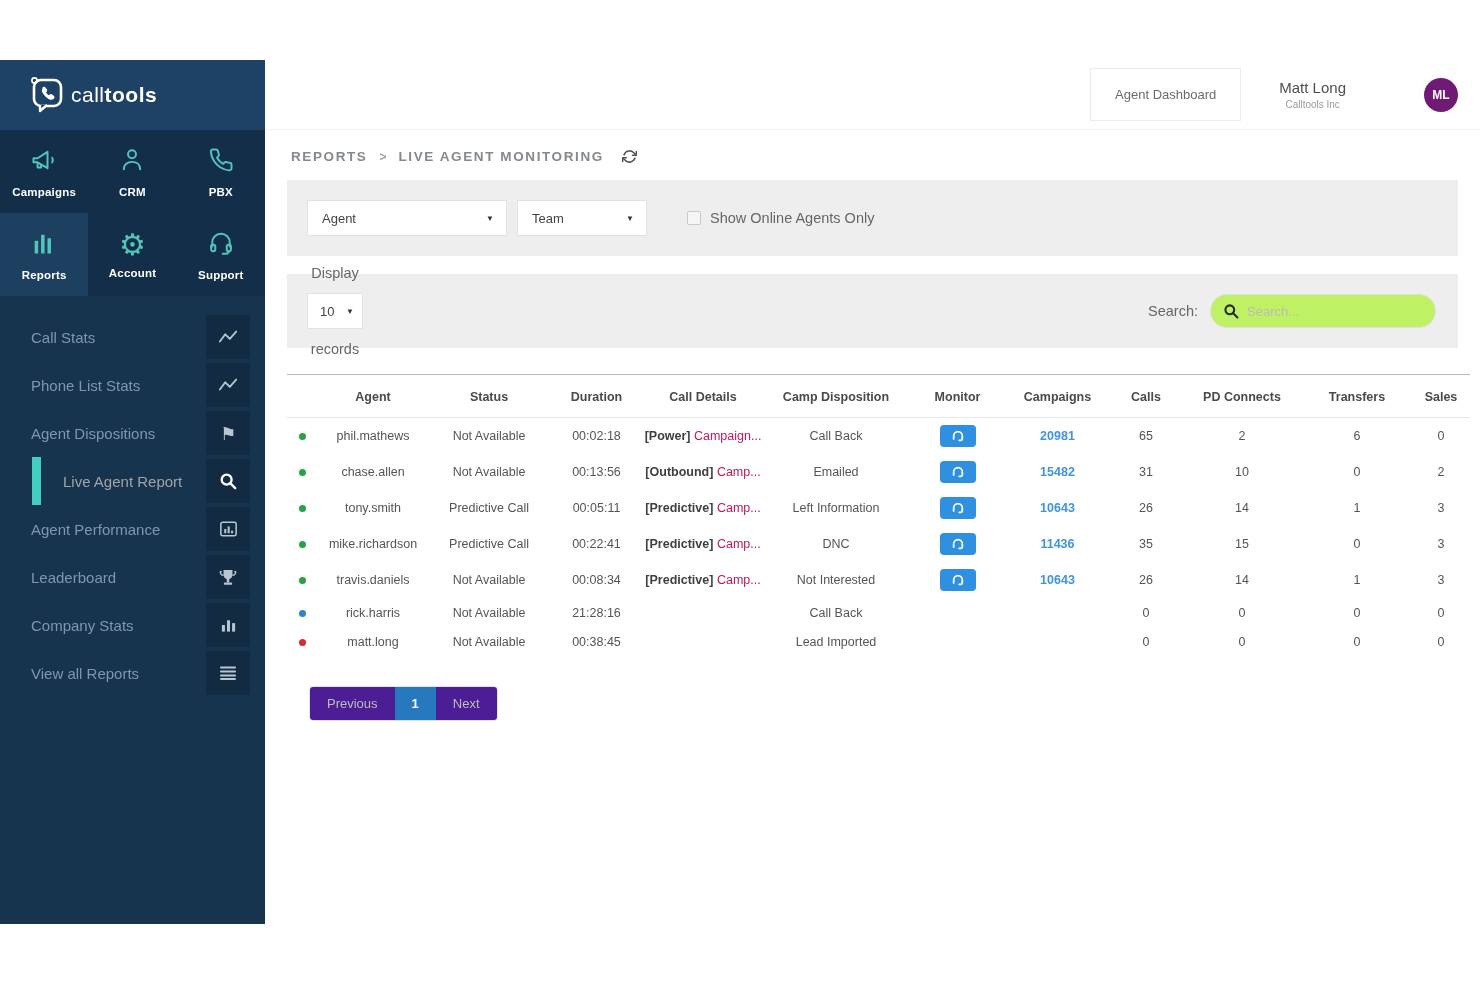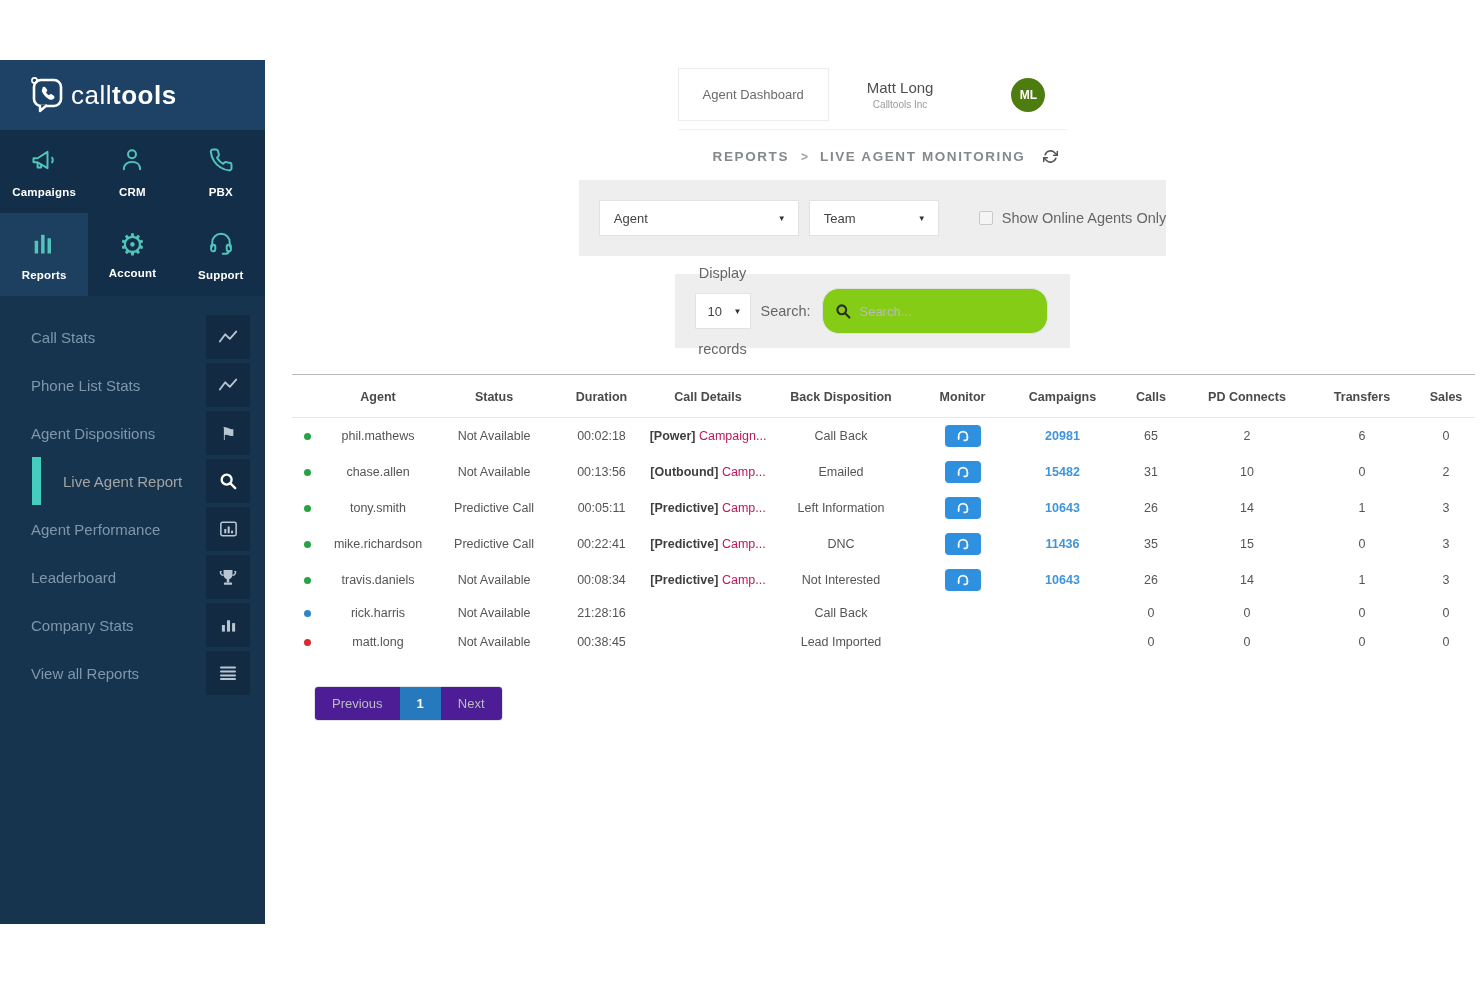--- a/index.html
+++ b/index.html
@@ -6,68 +6,68 @@
   html,body { background:#ffffff; }
   body { width:1480px; height:987px; font-family:"Liberation Sans", sans-serif; position:relative; overflow:hidden; }
 
   .app { position:absolute; top:60px; left:0; width:1480px; height:864px; display:flex; }
 
   
   .sidebar { width:265px; background:#17344f; flex-shrink:0; display:flex; flex-direction:column; }
   .logo-band { height:70px; background:#1e4265; display:flex; align-items:center; padding-left:30px; }
   .logo { display:flex; align-items:center; gap:7px; }
   .logo-bubble { width:34px; height:38px; position:relative; }
-  .logo-text { color:#ffffff; font-size:26px; letter-spacing:.5px; }
+  .logo-text { color:#ffffff; font-size:21px; letter-spacing:.5px; }
   .logo-text .lt-light { font-weight:400; }
   .logo-text .lt-bold { font-weight:700; }
 
   .tiles { background:#132e48; display:grid; grid-template-columns:repeat(3,1fr); }
   .tile { height:83px; display:flex; flex-direction:column; align-items:center; justify-content:center; gap:8px; cursor:pointer; }
   .tile.active { background:#1d4060; }
   .tile .t-label { color:#ffffff; font-size:11.5px; font-weight:700; letter-spacing:.2px; }
   .tile svg, .tile .glyph { color:#52c5bb; }
   .glyph-gear { font-size:30px; line-height:28px; color:#52c5bb; font-family:"DejaVu Sans", sans-serif; }
 
   .menu { padding-top:19px; flex:1; }
   .menu-item { height:44px; margin-bottom:4px; display:flex; align-items:center; padding-left:31px; position:relative; color:#7e97ab; font-size:15px; cursor:pointer; }
   .menu-item .icon-box { position:absolute; right:15px; top:0; width:44px; height:44px; background:#122b42; display:flex; align-items:center; justify-content:center; color:#b9c6d2; }
   .menu-item.active { color:#a3a3a3; font-weight:400;margin-left:32px; }
   .menu-item.active::before { content:""; position:absolute; left:0; top:-2px; bottom:-2px; width:9px; background:#43cec0; }
   .menu-item.active .icon-box { color:#ffffff; }
   .glyph-flag { font-size:18px; font-family:"DejaVu Sans", sans-serif; }
 
   
-  .main { flex:1; background:#ffffff; display:flex; flex-direction:column;align-items:center; }
+  .main { flex:1; background:#ffffff; display:flex; flex-direction:column; }
 
   .topbar { height:70px; border-bottom:1px solid #f1f1f1; display:flex; align-items:center; justify-content:flex-end; padding-right:22px; }
   .btn-agent-dash { background:#ffffff; border:1px solid #ececec; color:#6b6b6b; font-size:13px; padding:18px 24px; cursor:pointer; font-family:inherit; }
   .user-block { text-align:center; margin-left:38px; margin-right:78px; }
   .user-name { color:#4f4f4f; font-size:15px; }
   .user-company { color:#9a9a9a; font-size:10px; margin-top:3px; }
-  .avatar { width:34px; height:34px; border-radius:50%; background:#4d7c0f; color:#ffffff; font-size:12px; font-weight:700; display:flex; align-items:center; justify-content:center; cursor:pointer; }
+  .avatar { width:34px; height:34px; border-radius:50%; background:#701a75; color:#ffffff; font-size:12px; font-weight:700; display:flex; align-items:center; justify-content:center; cursor:pointer; }
 
   .breadcrumb { margin:19px 0 0 26px; display:flex; align-items:center; gap:12px; color:#84898e; font-size:13.5px; letter-spacing:1.6px; font-weight:600; }
   .breadcrumb .sep { font-size:12px; color:#9aa0a5; letter-spacing:0; }
   .refresh-btn { margin-left:6px; cursor:pointer; color:#555; display:flex; }
 
   .filter-panel { margin:16px 22px 0 22px; background:#eeeeee; height:76px; display:flex; align-items:center; padding-left:20px; }
   .select { background:#ffffff; border:1px solid #e2e2e2; height:36px; display:flex; align-items:center; justify-content:space-between; padding:0 12px 0 14px; font-size:13px; color:#444; cursor:pointer; }
   .select-agent { width:200px; margin-right:10px; }
   .select-team { width:130px; }
   .caret { font-size:8px; color:#333; }
   .online-filter { display:flex; align-items:center; margin-left:40px; gap:9px; cursor:pointer; }
   .checkbox { appearance:none; width:14px; height:14px; background:#f5f5f5; border:1px solid #c9c9c9; border-radius:2px; cursor:pointer; }
   .online-label { color:#666; font-size:14.5px; }
 
   .display-panel { margin:18px 22px 0 22px; background:#eeeeee; height:74px; display:flex; align-items:center; justify-content:space-between; padding:0 22px 0 20px; }
   .display-left { display:flex; align-items:center; gap:12px; color:#666; font-size:14.5px;flex-direction:column; }
   .select-pagesize { background:#ffffff; border:1px solid #e2e2e2; height:36px; width:56px; display:flex; align-items:center; justify-content:space-between; padding:0 8px 0 12px; font-size:13px; color:#444; cursor:pointer; }
   .search-wrap { display:flex; align-items:center; gap:12px;margin-left:10px; }
   .search-label { color:#666; font-size:14.5px; }
-  .search-pill { width:226px; height:46px; background:#84cc16; border:1px solid #e0e0e0; border-radius:17px; display:flex; align-items:center; padding:0 12px; gap:8px; }
+  .search-pill { width:226px; height:34px; background:#bef264; border:1px solid #e0e0e0; border-radius:17px; display:flex; align-items:center; padding:0 12px; gap:8px; }
   .search-pill input { border:none; outline:none; flex:1; font-size:13px; color:#555; font-family:inherit; background:transparent; }
   .search-pill input::placeholder { color:#bbbbbb; }
   .search-pill svg { color:#2b2b2b; flex-shrink:0; }
 
   .table-wrap { margin:26px 0 0 22px; width:1183px; }
   table { border-collapse:collapse; width:1183px; table-layout:fixed; }
   thead tr { border-top:1px solid #b9b9b9; border-bottom:1px solid #e7e7e7; }
   th { font-size:12.5px; color:#4a4a4a; font-weight:700; padding:15px 0 13px; text-align:center; }
   td { font-size:12.5px; color:#555555; padding:7px 0; text-align:center; height:29px; vertical-align:middle; }
   .dot { width:7px; height:7px; border-radius:50%; display:inline-block; }
@@ -311,21 +311,21 @@
             <col style="width:110px">
             <col style="width:58px">
         </colgroup>
         <thead>
           <tr>
             <th></th>
             <th>Agent</th>
             <th>Status</th>
             <th>Duration</th>
             <th>Call Details</th>
-            <th>Back Disposition</th>
+            <th>Camp Disposition</th>
             <th>Monitor</th>
             <th>Campaigns</th>
             <th>Calls</th>
             <th>PD Connects</th>
             <th>Transfers</th>
             <th>Sales</th>
           </tr>
         </thead>
         <tbody>
           <tr>

